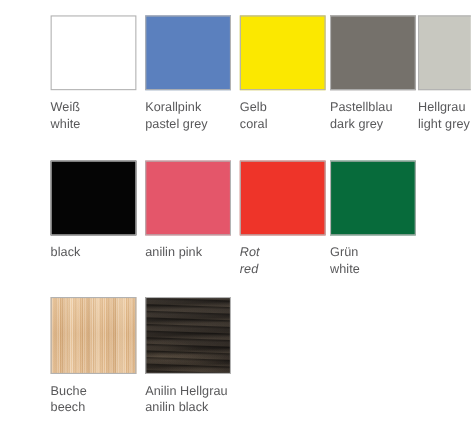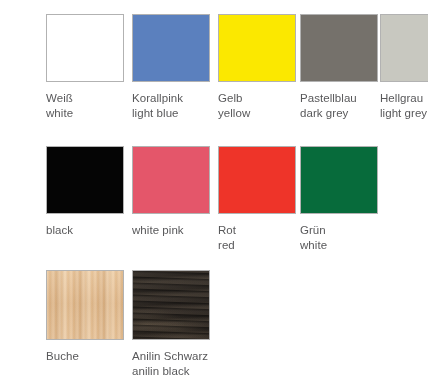--- a/index.html
+++ b/index.html
@@ -106,28 +106,28 @@
         <div class="chip" style="background: rgb(255, 255, 255); border-color: rgb(178, 178, 178);"></div>
         <div class="labels">
           <span class="label-de">Weiß</span>
           <span class="label-en">white</span>
         </div>
       </div>
       <div class="swatch-cell" style="left: 100px;">
         <div class="chip" style="background: rgb(91, 128, 190); border-color: rgb(178, 178, 178);"></div>
         <div class="labels">
           <span class="label-de">Korallpink</span>
-          <span class="label-en">light blue</span>
+          <span class="label-en">pastel grey</span>
         </div>
       </div>
       <div class="swatch-cell" style="left: 186px;">
         <div class="chip" style="background: rgb(251, 232, 0); border-color: rgb(178, 178, 178);"></div>
         <div class="labels">
           <span class="label-de">Gelb</span>
-          <span class="label-en">yellow</span>
+          <span class="label-en">coral</span>
         </div>
       </div>
       <div class="swatch-cell" style="left: 268px;">
         <div class="chip" style="background: rgb(117, 113, 107); border-color: rgb(178, 178, 178);"></div>
         <div class="labels">
           <span class="label-de">Pastellblau</span>
           <span class="label-en">dark grey</span>
         </div>
       </div>
       <div class="swatch-cell" style="left: 348px;">
@@ -141,46 +141,47 @@
     <div class="swatch-row row-2">
       <div class="swatch-cell" style="left: 14px;">
         <div class="chip" style="background: rgb(5, 5, 5); border-color: rgb(178, 178, 178);"></div>
         <div class="labels">
           <span class="label-en">black</span>
         </div>
       </div>
       <div class="swatch-cell" style="left: 100px;">
         <div class="chip" style="background: rgb(228, 86, 106); border-color: rgb(178, 178, 178);"></div>
         <div class="labels">
-          <span class="label-en">white pink</span>
+          <span class="label-en">anilin pink</span>
         </div>
       </div>
-      <div class="swatch-cell" style="left: 186px;">
+      <div class="swatch-cell" style="left: 186px; font-style: italic;">
         <div class="chip" style="background: rgb(238, 52, 41); border-color: rgb(178, 178, 178);"></div>
         <div class="labels">
           <span class="label-de">Rot</span>
           <span class="label-en">red</span>
         </div>
       </div>
       <div class="swatch-cell" style="left: 268px;">
         <div class="chip" style="background: rgb(7, 107, 59); border-color: rgb(178, 178, 178);"></div>
         <div class="labels">
           <span class="label-de">Grün</span>
           <span class="label-en">white</span>
         </div>
       </div>
     </div>
     <div class="swatch-row row-3">
       <div class="swatch-cell" style="left: 14px;">
         <div class="chip wood-beech" style="border-color: rgb(178, 178, 178);"></div>
         <div class="labels">
           <span class="label-de">Buche</span>
+          <span class="label-en">beech</span>
         </div>
       </div>
       <div class="swatch-cell" style="left: 100px;">
         <div class="chip wood-anilin" style="border-color: rgb(178, 178, 178);"></div>
         <div class="labels">
-          <span class="label-de">Anilin Schwarz</span>
+          <span class="label-de">Anilin Hellgrau</span>
           <span class="label-en">anilin black</span>
         </div>
       </div>
     </div>
   </div>
 
 </body></html>

